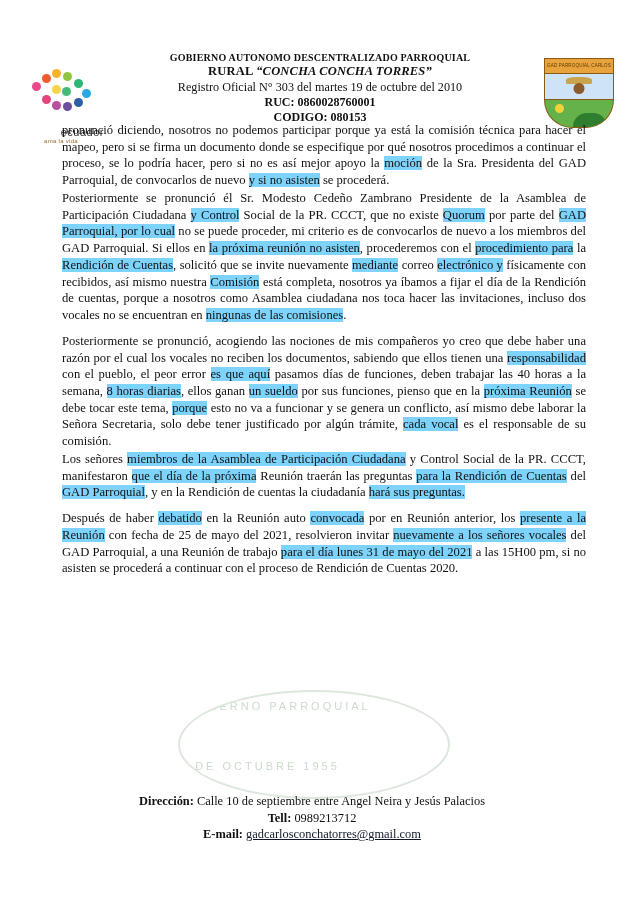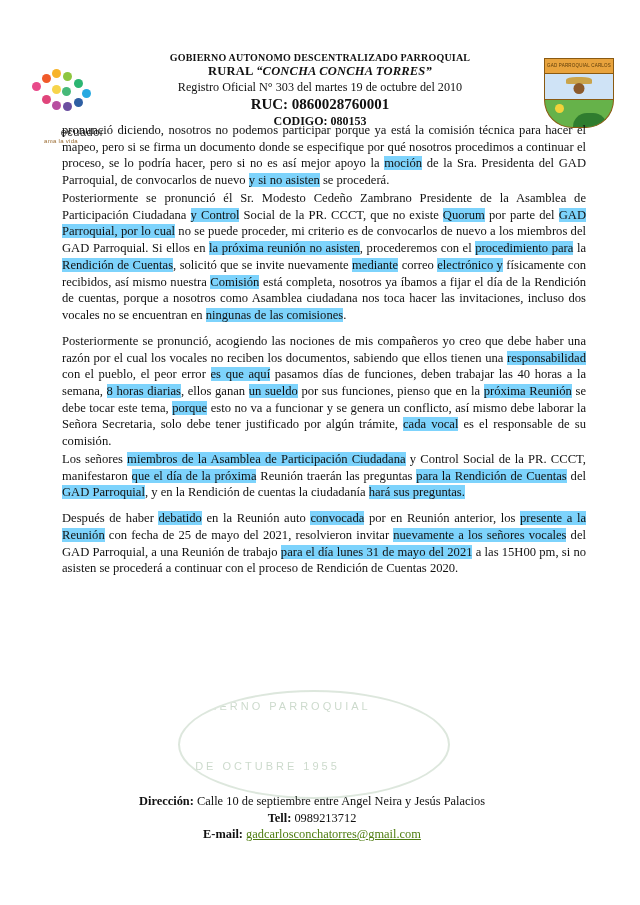--- a/index.html
+++ b/index.html
@@ -47,21 +47,21 @@
   .org-line2 .rural {
     font-style: normal;
   }
   .reg-line {
     font-size: 12.2px;
     margin-top: 1px;
     text-align: center;
   }
   .ruc-line {
     font-weight: bold;
-    font-size: 15px;
+    font-size: 12px;
   }
   .codigo-line {
     font-weight: bold;
     font-size: 12px;
   }
   .place-line {
     font-size: 12.2px;
     margin-top: 1px;
   }
 
@@ -234,21 +234,21 @@
     right: 16px;
     bottom: 62px;
     text-align: center;
     font-size: 12.4px;
     line-height: 1.35;
   }
   .footer .lbl {
     font-weight: bold;
   }
   .footer .mail {
-    color: #4d7c0f;
+    color: #0f172a;
     text-decoration: underline;
   }
   .footer .row { margin: 0; }
 </style>
 </head>
 <body>
 
 <div class="page">
 
   <div class="header">

